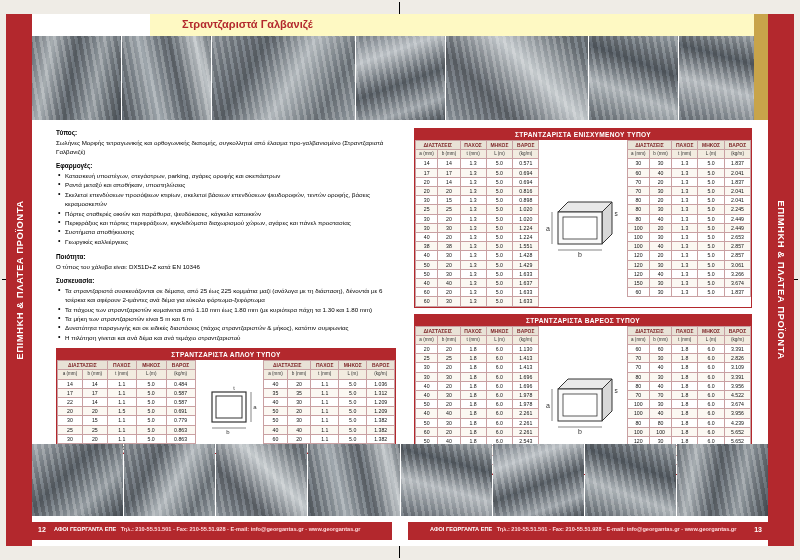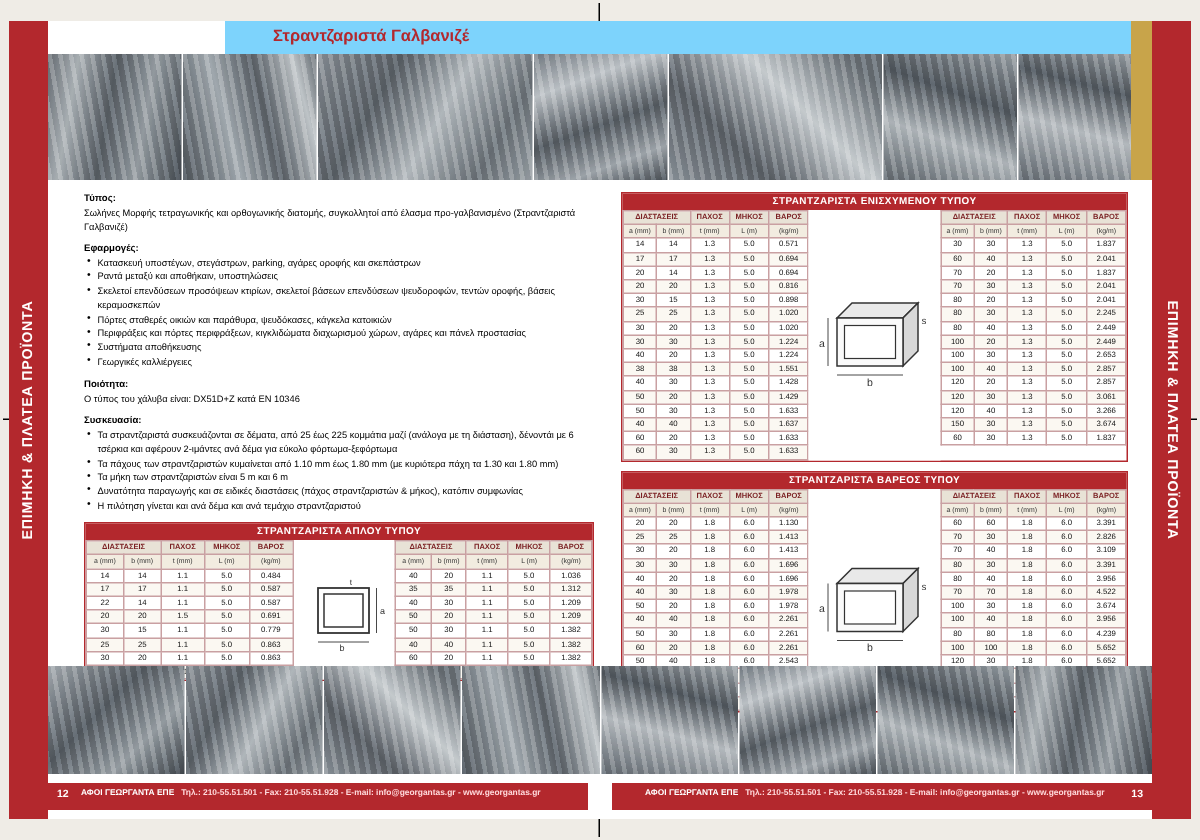--- a/index.html
+++ b/index.html
@@ -22,21 +22,21 @@
     position:absolute;left:50%;top:50%;
     transform:translate(-50%,-50%) rotate(-90deg);
     white-space:nowrap;font-size:9.5px;font-weight:bold;letter-spacing:.5px;
   }
   .sidebar.right .vtext{transform:translate(-50%,-50%) rotate(90deg);}
 
   
   .content{position:absolute;left:32px;top:14px;width:736px;height:532px;background:#ffffff;}
 
   
-  .titlebar{position:absolute;left:118px;top:0;width:618px;height:22px;background:#7dd3fc;}
+  .titlebar{position:absolute;left:118px;top:0;width:618px;height:22px;background:#fef9c3;}
   .titlebar .t{position:absolute;left:32px;top:4px;font-size:11px;font-weight:bold;color:#b3282d;}
   .titlebar .gold{position:absolute;right:0;top:0;width:14px;height:22px;background:#c8a44a;}
 
   
   .photostrip{position:absolute;left:0;top:22px;width:736px;height:84px;display:flex;gap:1px;background:#fff;}
   .photostrip .ph{flex:1;height:84px;position:relative;overflow:hidden;}
   .photostrip .ph.w2{flex:1.6;}
   .gold-band{position:absolute;right:0;top:22px;width:14px;height:84px;background:#c8a44a;}
 
   

